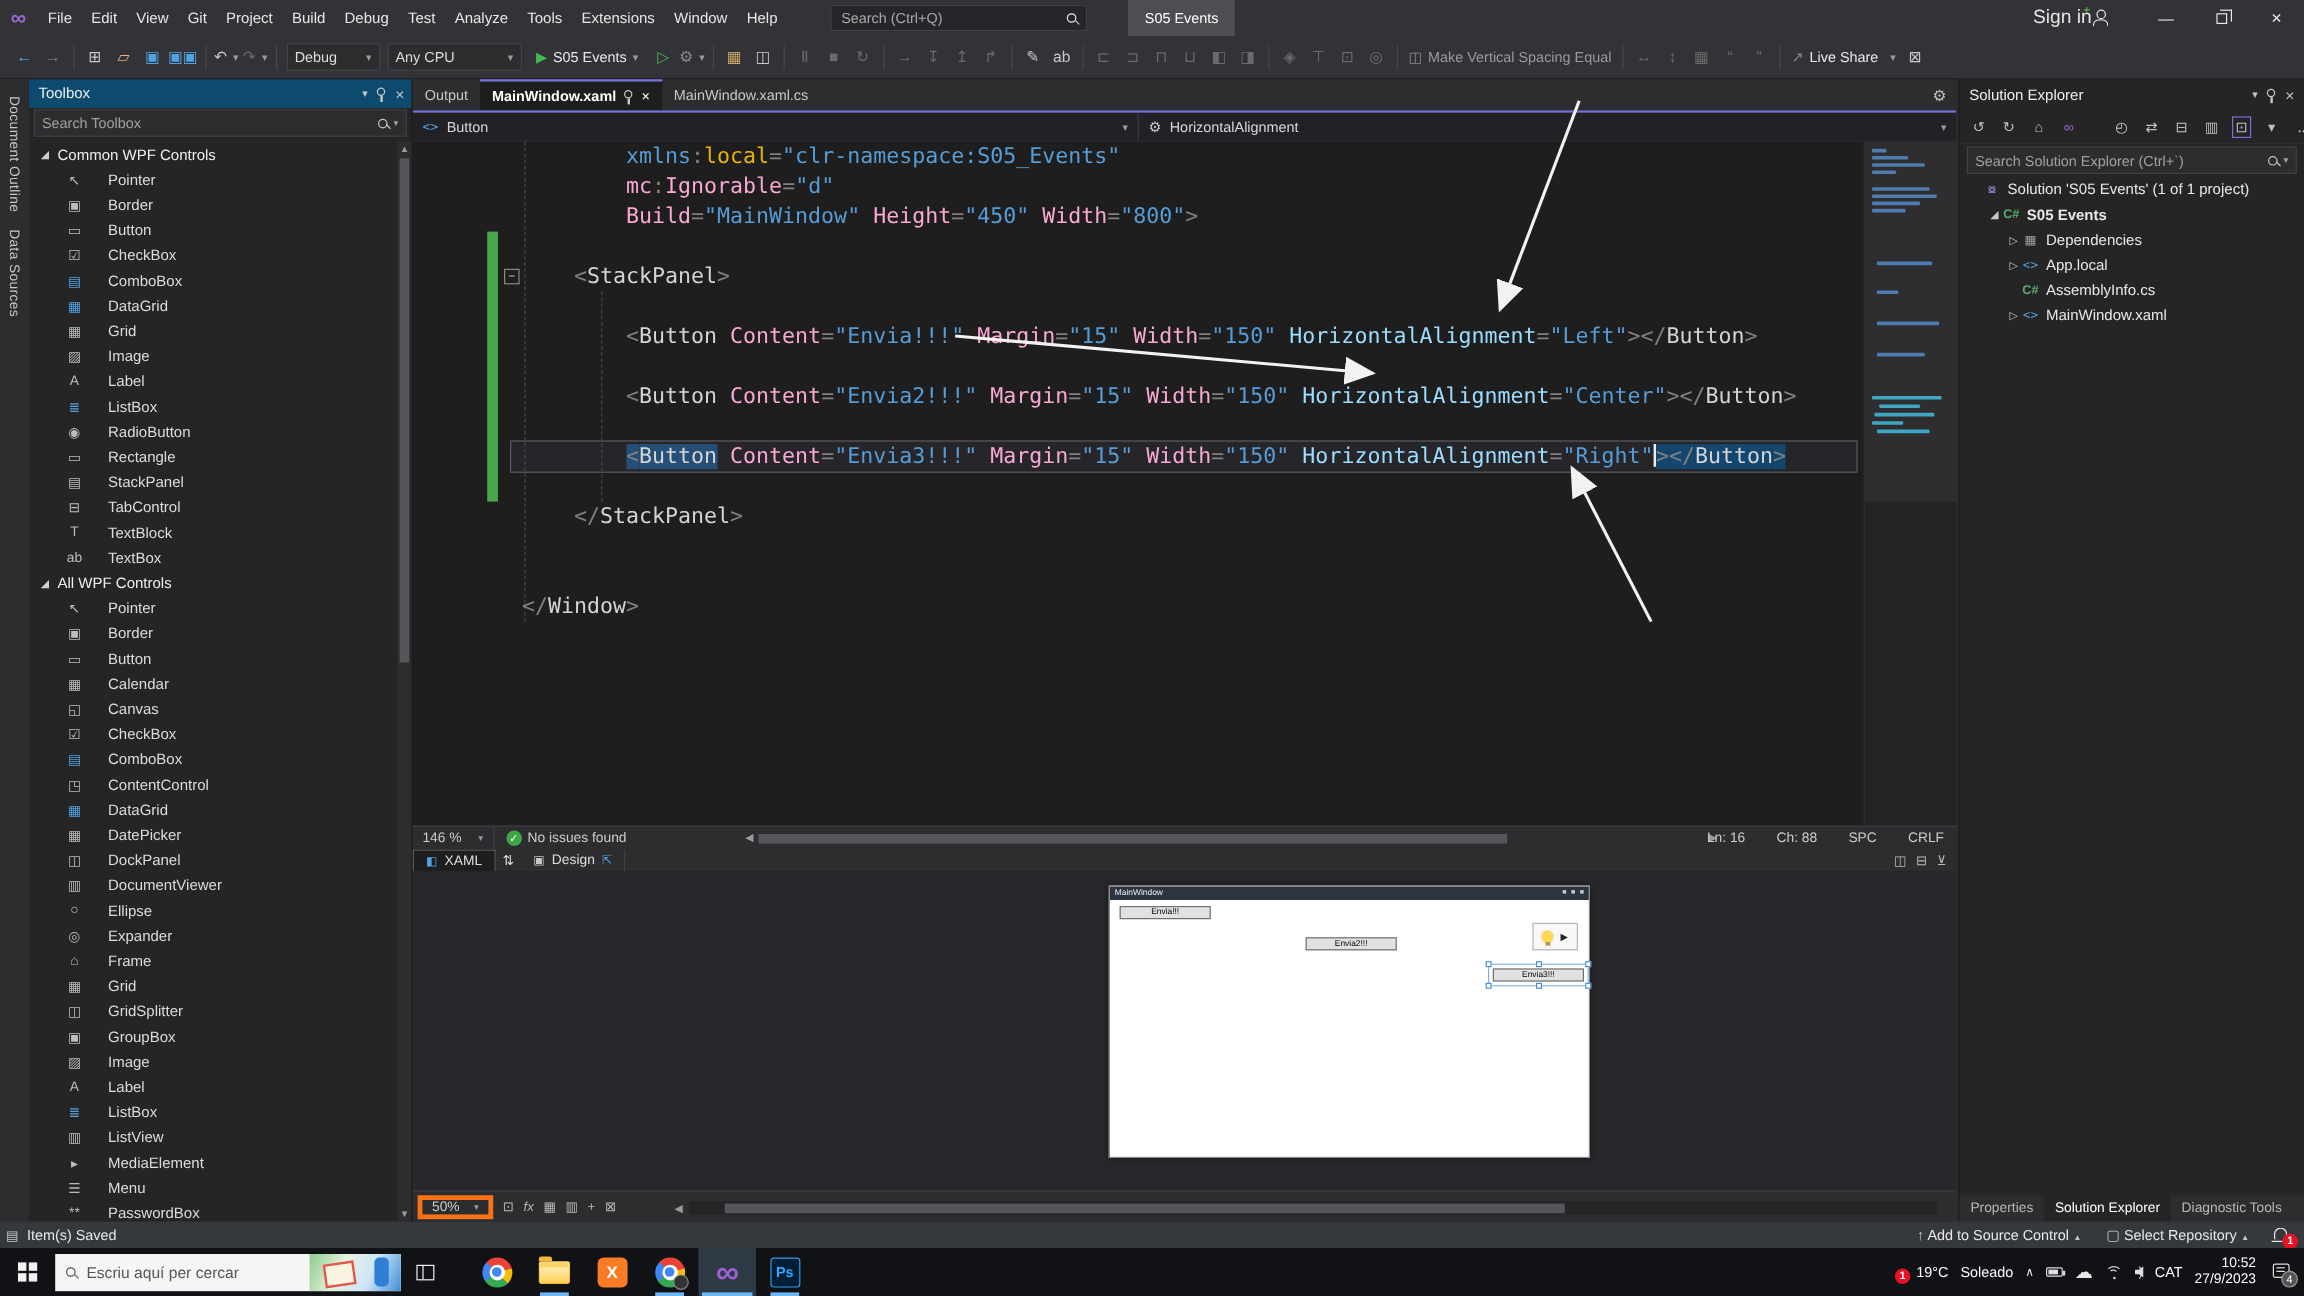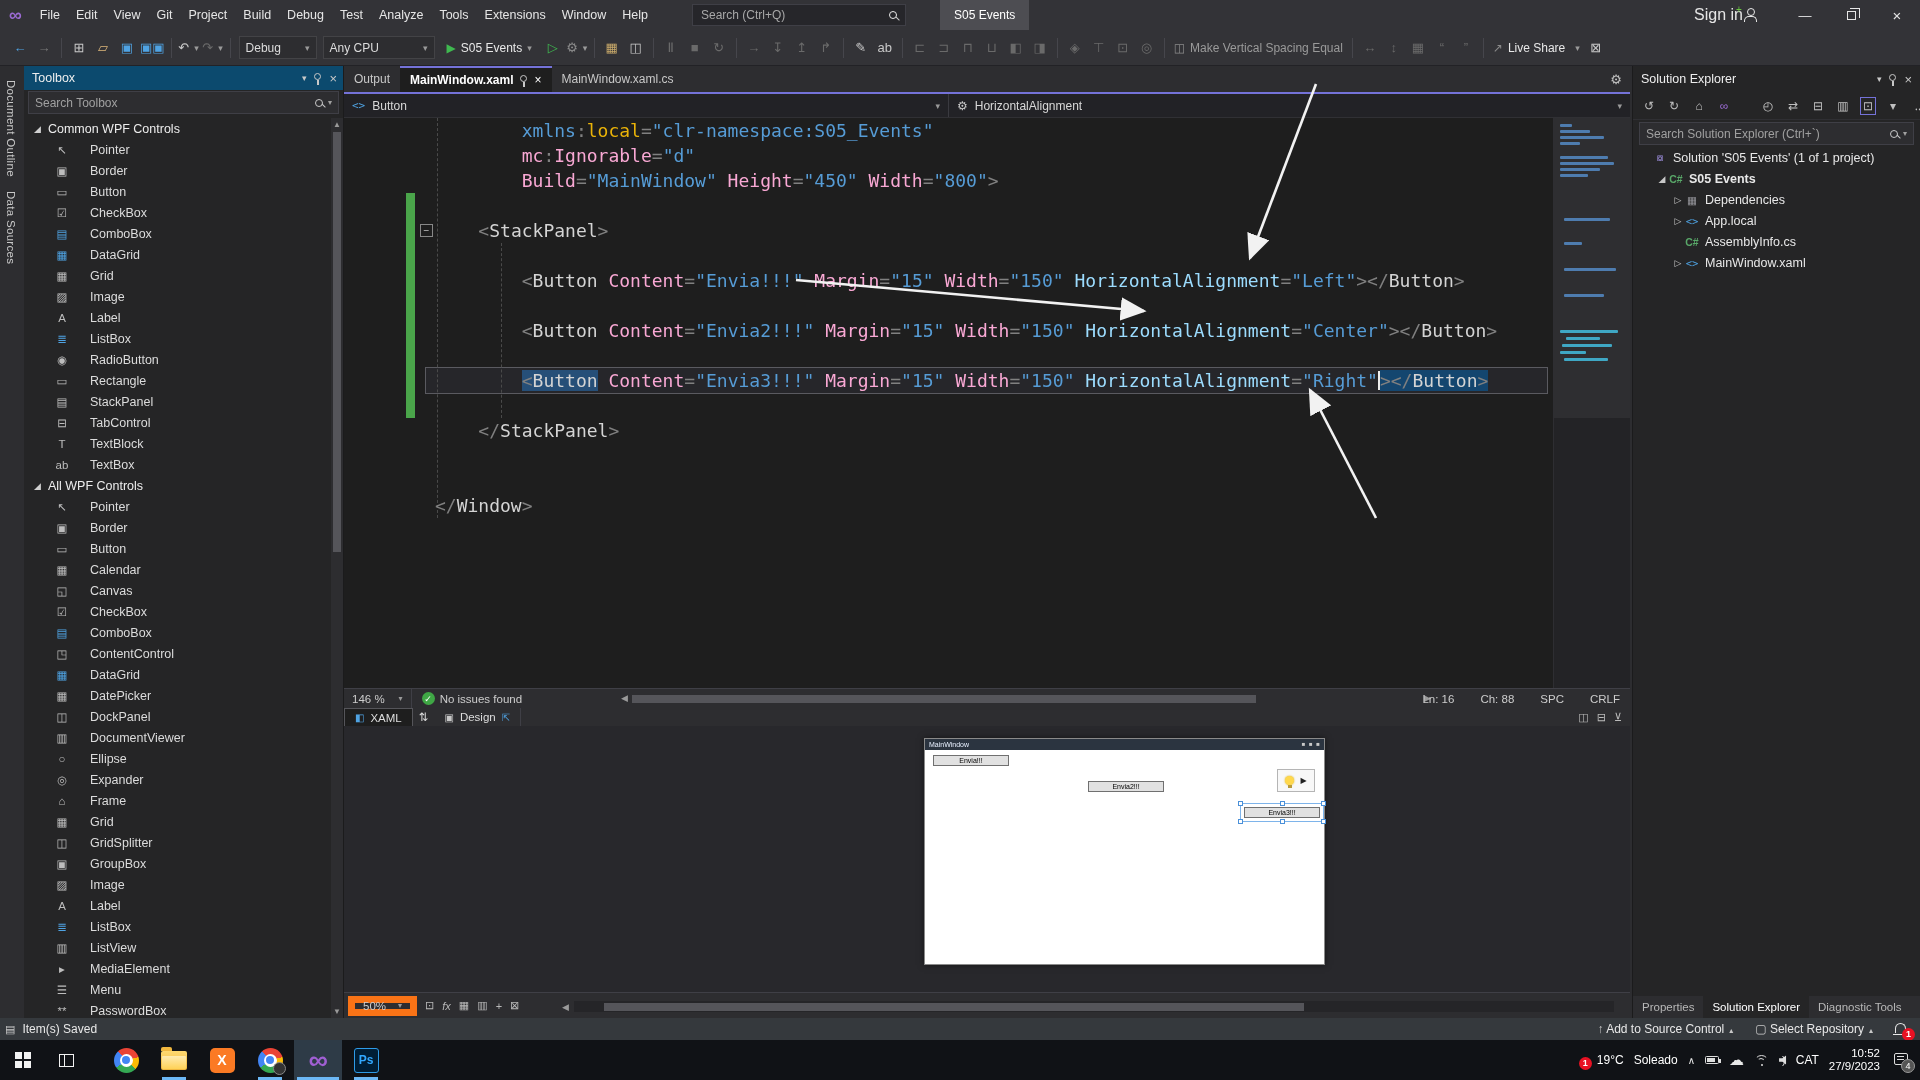--- a/index.html
+++ b/index.html
@@ -107,21 +107,21 @@
   .pv-btn{position:absolute;height:11px;background:#E1E1E1;border:1px solid #707070;font-size:7px;color:#000;text-align:center;line-height:9px}
   #sel-box{position:absolute;left:315px;top:64px;width:84px;height:19px;border:1px solid #7EB4EA}
   .hdl{position:absolute;width:5px;height:5px;background:#FFF;border:1px solid #4A90D9}
   #bulb-box{position:absolute;left:352px;top:30px;width:38px;height:23px;background:#F8F8F8;border:1px solid #B5B5B5;display:flex;align-items:center;justify-content:center;gap:6px}
   .bulb{display:inline-block;width:9px;height:9px;background:#FFD84C;border-radius:50%;position:relative;box-shadow:0 0 2px #D8A900}
   .bulb::after{content:"";position:absolute;left:2.5px;bottom:-3px;width:4px;height:3px;background:#B89A3A}
   #bulb-box .tri{font-size:8px;color:#222}
 
   
   #d-status{position:absolute;left:0;top:926px;width:100%;height:26px;background:#2D2D30;border-top:1px solid #3F3F46;display:flex;align-items:center;font-size:11.5px;color:#CCC}
-  #d-zoom{display:flex;align-items:center;gap:12px;padding:0 8px;height:20px;border:7px solid #f97316;margin-left:4px}
+  #d-zoom{display:flex;align-items:center;gap:12px;padding:0 8px;height:20px;border:4px solid #f97316;margin-left:4px}
   .d-ic{margin:0 4px;color:#B8B8B8;font-size:11px}
   #d-hscroll{position:absolute;left:230px;top:8px;width:1040px;height:11px;background:#252528}
   #d-hthumb{position:absolute;left:30px;top:1.5px;width:700px;height:8px;background:#55555A}
 
   
   #sol-panel{position:absolute;left:1632px;top:66px;width:288px;height:952px;background:#252526;border-left:1px solid #1b1b1c}
   #se-header{height:26px;display:flex;align-items:center;justify-content:space-between;padding:0 8px;font-size:12.5px;color:#EEE}
   #se-toolbar{height:28px;display:flex;align-items:center;gap:9px;padding:0 8px;color:#C0C0C0;font-size:12px;border-bottom:1px solid #2F2F33}
   .se-ic{display:inline-flex;align-items:center;justify-content:center;min-width:16px}
   .se-ic.boxed{border:1px solid #7472D8;padding:1px 3px}
@@ -755,20 +755,25 @@
 
   <div id="taskbar">
     <div id="start">
         <span class="win">
           <i></i>
           <i></i>
           <i></i>
           <i></i>
         </span>
       </div>
+    <div id="tb-searchpill">
+      <span class="mag"></span>
+      <span>Escriu aquí per cercar</span>
+      <span class="pill-art"></span>
+    </div>
     <div id="taskview">
         <span class="tv-ic"></span>
       </div>
     <div id="task-apps">
         <div class="task-app">
           <span class="ic-chrome"></span>
         </div>
         <div class="task-app">
           <span class="ic-folder"></span>
           <span class="runline"></span>

